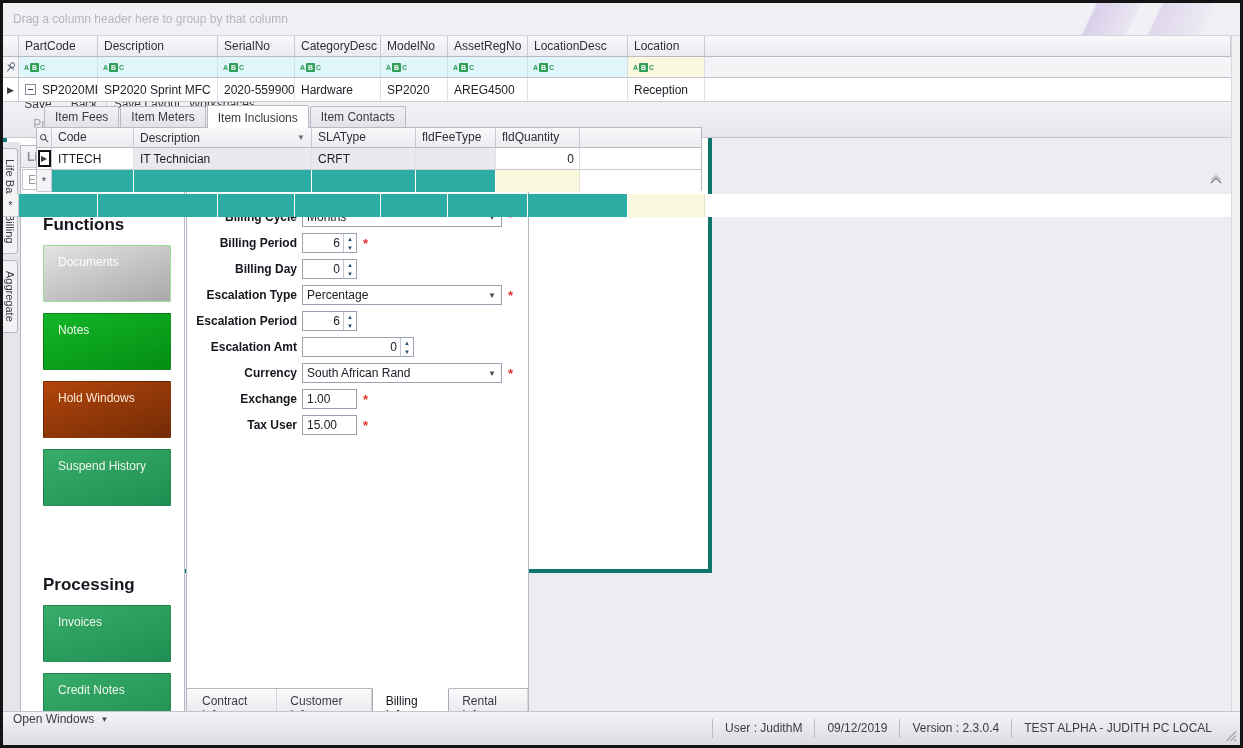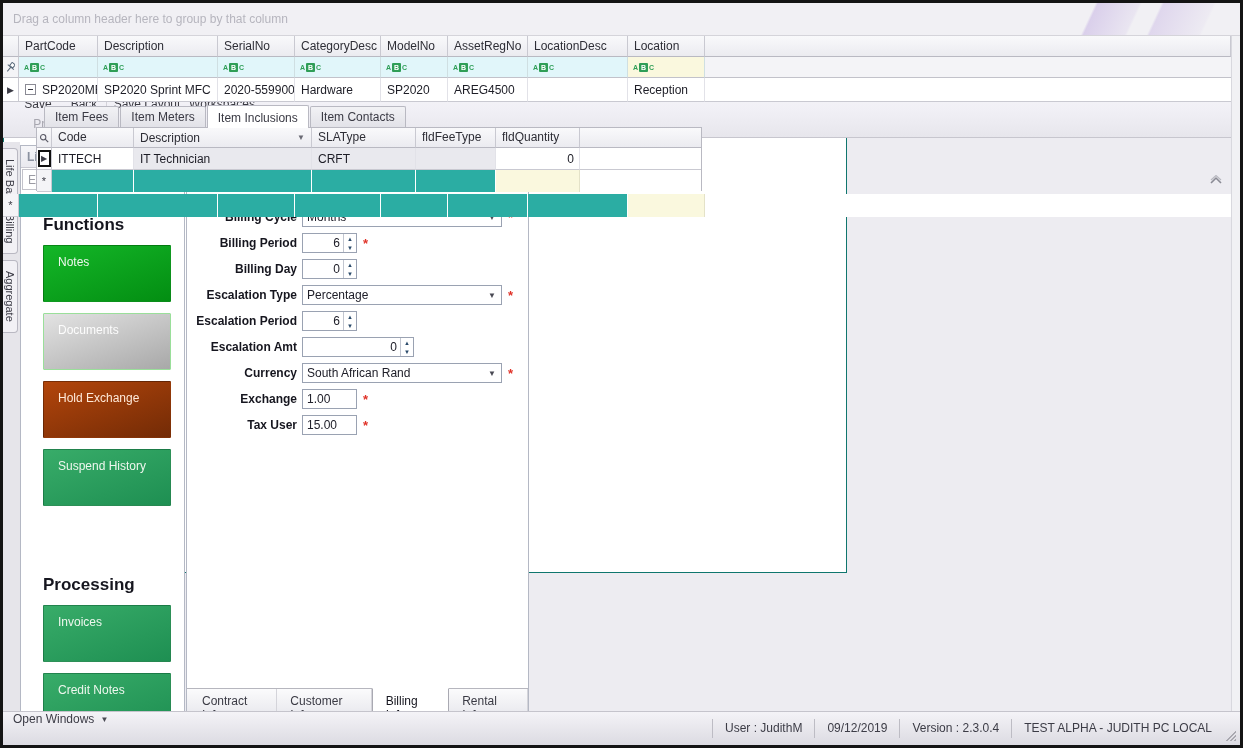--- a/index.html
+++ b/index.html
@@ -81,21 +81,21 @@
   .fctl.spin .val{flex:1;text-align:right;padding-right:3px;}
   .spinbtns{width:13px;height:100%;border-left:1px solid #c2c6d0;display:flex;flex-direction:column;}
   .spinbtns div{flex:1;display:flex;align-items:center;justify-content:center;font-size:6px;color:#2a4a6a;}
   .fctl.txt{width:55px;padding-left:4px;}
   .req{color:var(--required-red);font-weight:bold;margin-left:6px;font-size:13px;}
   .btabs{position:absolute;left:0;right:0;bottom:0;height:26px;background:linear-gradient(#fbfbfc,#e9e9ee);
     border-top:1px solid #b6b6be;display:flex;align-items:stretch;padding-left:2px;}
   .btab{padding:5px 13px 0;font-size:12px;color:#3a3a44;border-right:1px solid #d4d4da;}
   .btab.active{background:#fff;border:1px solid #a9a9b2;border-top:1px solid #fff;margin-top:-1px;font-weight:normal;color:#16161f;}
   
-  #grid-panel{left:528px;top:142px;width:844px;height:570px;border:1px solid #0f766e;background:#fff;}
+  #grid-panel{left:528px;top:142px;width:709px;height:570px;border:4px solid #0f766e;background:#fff;}
   .groupbar{position:absolute;left:0;top:0;right:0;height:33px;background:#f1f0f4;border-bottom:1px solid #d5d4da;
     color:#b6b5be;font-size:12px;display:flex;align-items:center;padding-left:10px;overflow:hidden;}
   .groupbar::after{content:"";position:absolute;right:0;top:0;width:260px;height:100%;
     background:linear-gradient(115deg,transparent 42%,rgba(190,168,224,.45) 43%,rgba(190,168,224,.15) 58%,transparent 59%,transparent 66%,rgba(190,168,224,.35) 67%,rgba(190,168,224,.08) 85%,transparent 86%);}
   .og-row{display:grid;grid-template-columns:16px 79px 120px 77px 86px 67px 80px 100px 77px 1fr;position:absolute;left:0;right:9px;}
   .hcell{background:linear-gradient(#f9f9fb,#ebebf0);border-right:1px solid #c9c9d1;border-bottom:1px solid #b9b9c2;
     padding:3px 0 0 6px;font-size:12px;color:#2e2e36;height:21px;overflow:hidden;white-space:nowrap;}
   .hcell.ind{padding-left:0;}
   #og-header{top:33px;}
   #og-filter{top:54px;}
@@ -298,23 +298,23 @@
       <span class="ph">Enter text to search...</span>
       <span>
         <svg width="12" height="12" viewBox="0 0 12 12">
             <circle cx="5" cy="5" r="3.4" fill="none" stroke="#5a5a66" stroke-width="1.3"></circle>
             <line x1="7.6" y1="7.6" x2="11" y2="11" stroke="#5a5a66" stroke-width="1.5"></line>
           </svg>
       </span>
     </div>
     <div class="links-body">
       <div class="links-heading">Functions</div>
+      <div class="linkbtn lb-silver">Documents</div>
       <div class="linkbtn lb-green-bright">Notes</div>
-      <div class="linkbtn lb-silver">Documents</div>
-      <div class="linkbtn lb-rust">Hold Exchange</div>
+      <div class="linkbtn lb-rust">Hold Windows</div>
       <div class="linkbtn lb-green">Suspend History</div>
       <div class="links-gap"></div>
       <div class="links-heading">Processing</div>
       <div class="linkbtn lb-green">Invoices</div>
       <div class="linkbtn lb-green">Credit Notes</div>
     </div>
   </div>
 
   <div class="panel" id="billing-panel">
     <div class="panel-header">

